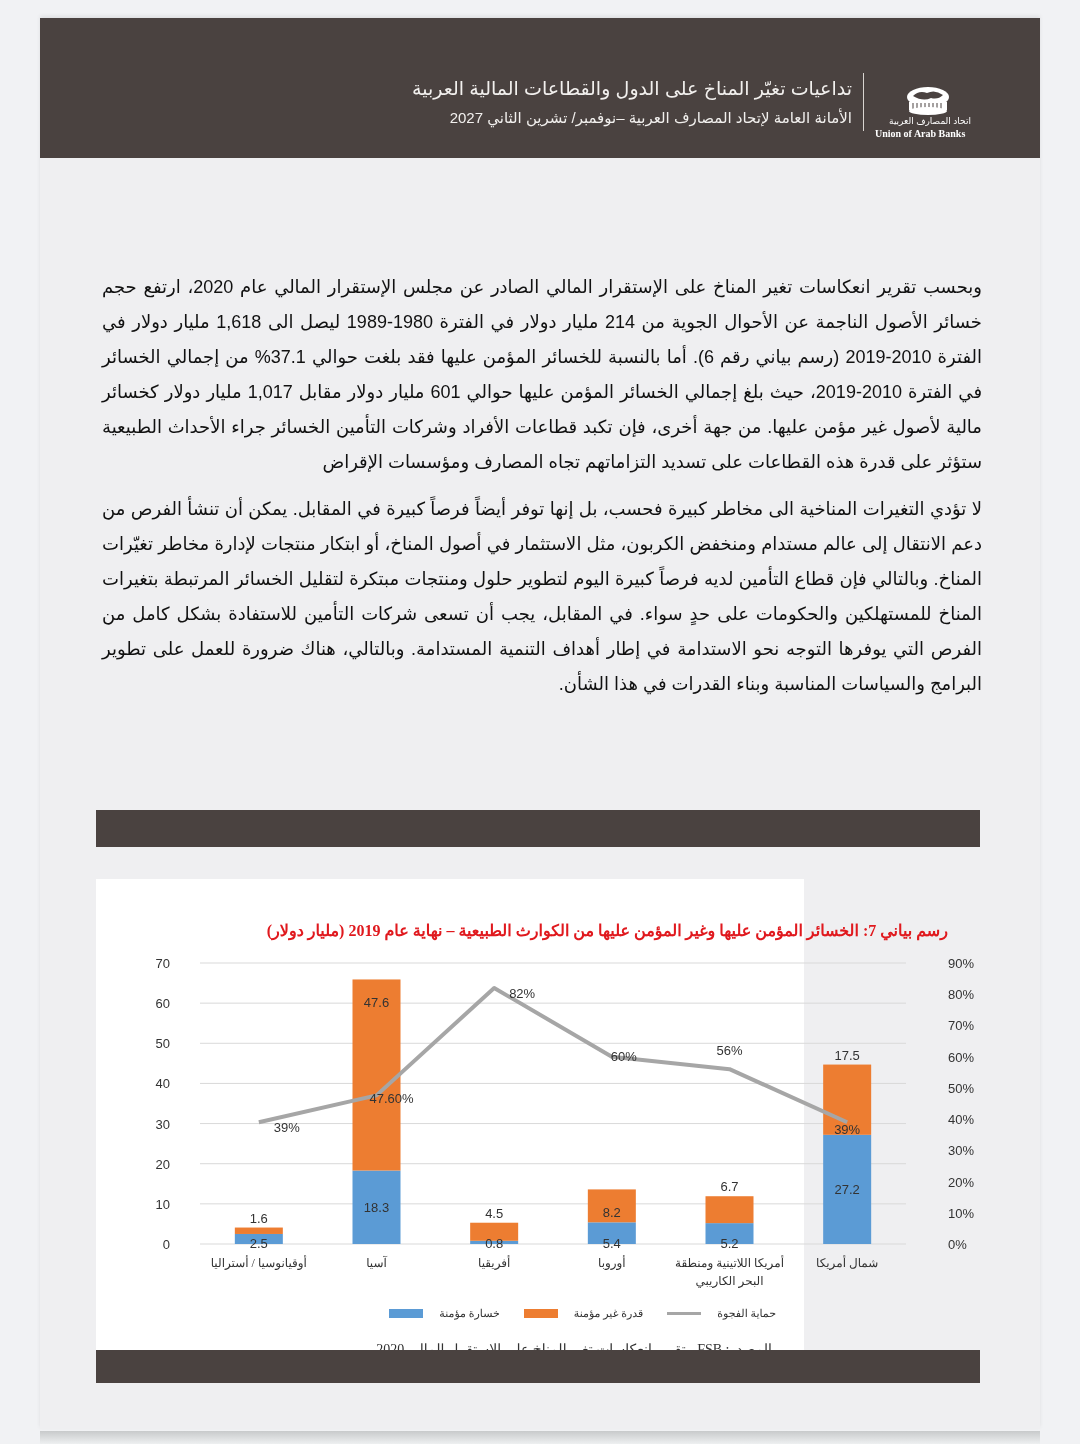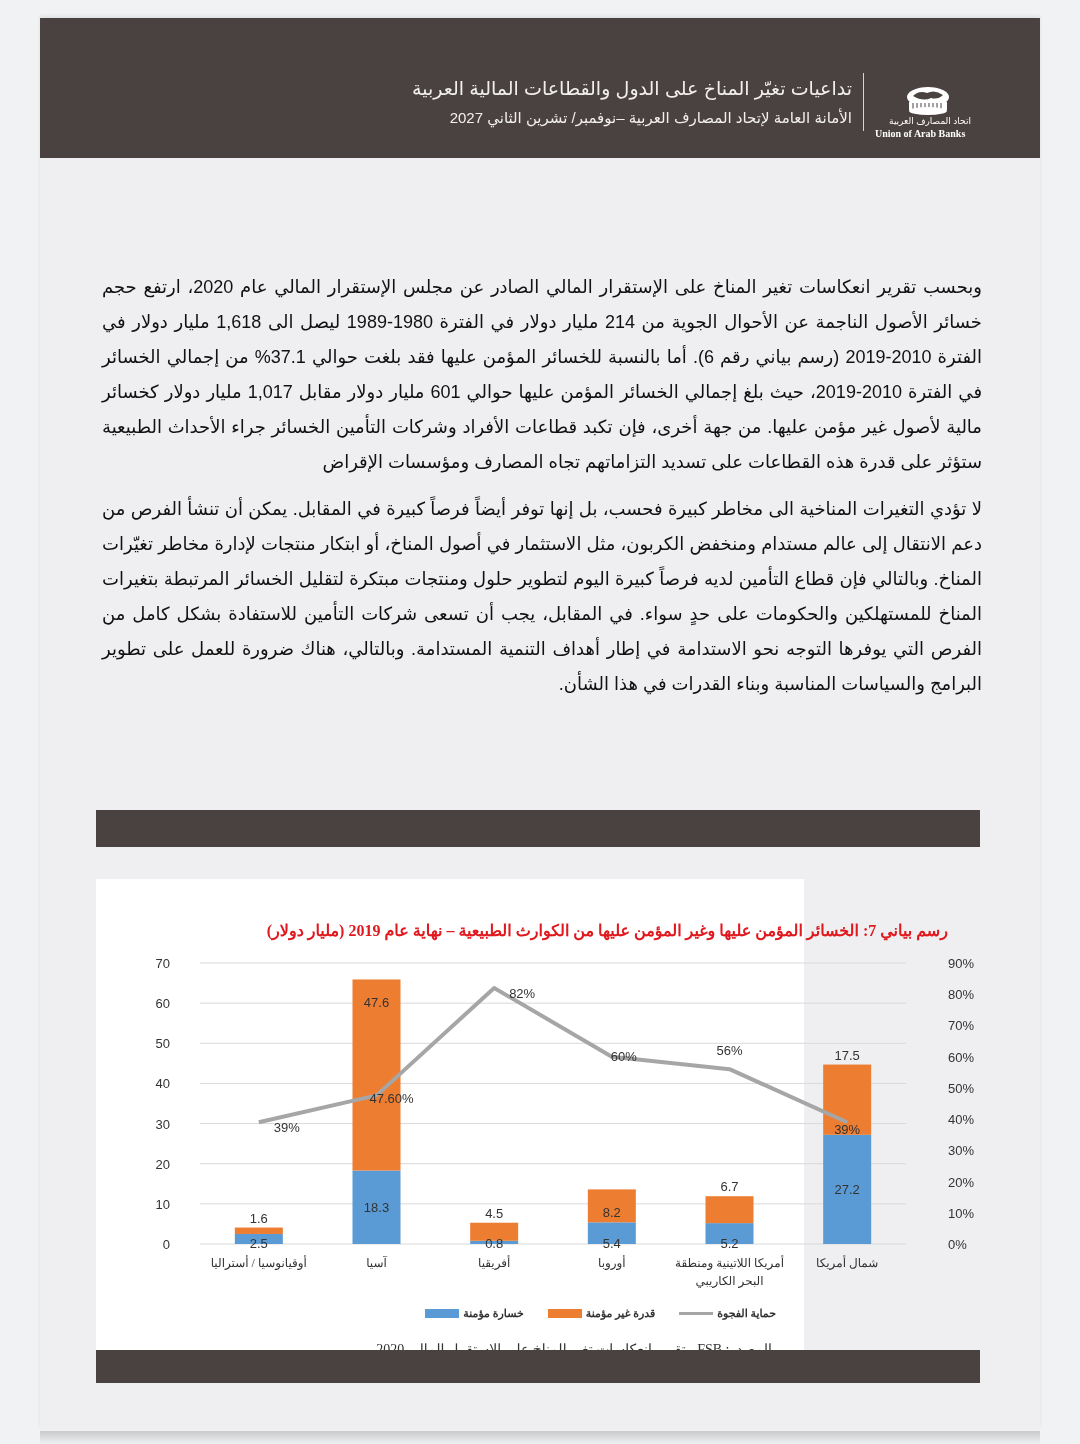--- a/index.html
+++ b/index.html
@@ -34,21 +34,21 @@
   }
   .p1 { top: 252px; }
   .p2 { top: 474px; }
 
   .chart-frame-top { position: absolute; left: 56px; top: 792px; width: 884px; height: 37px; background: #4a4240; }
   .chart-frame-bottom { position: absolute; left: 56px; top: 1332px; width: 884px; height: 33px; background: #4a4240; }
   .chart-area { position: absolute; left: 56px; top: 829px; width: 708px; height: 503px; background: #ffffff; margin-top: 32px; }
   .chart-title { position: absolute; left: 0; top: 42px; width: 852px; text-align: right; direction: rtl; font-size: 16px; font-weight: bold; color: #e0191e; font-family: "Liberation Serif", serif; white-space: nowrap; }
   svg.chart { position: absolute; left: 0; top: 0; width: 884px; height: 503px; }
   .legend { position: absolute; left: 260px; top: 426px; width: 420px; height: 16px; direction: rtl; display: flex; gap: 24px; font-size: 11px; color: #333; font-family: "Liberation Serif", serif; }
-  .legend-item { display: flex; align-items: center; gap: 4px; font-weight: bold; }
+  .legend-item { display: flex; align-items: center; gap: 16px; }
   .swatch { display: inline-block; width: 34px; height: 9px; }
   .swatch.line { height: 3px; background: #a6a6a6; }
   .source { position: absolute; right: 32px; top: 462px; direction: rtl; font-size: 14px; color: #333; font-family: "Liberation Serif", serif; white-space: nowrap; }
 </style>
 </head>
 <body>
 
 <div class="page">
   <div class="header">
     <div class="titles">

